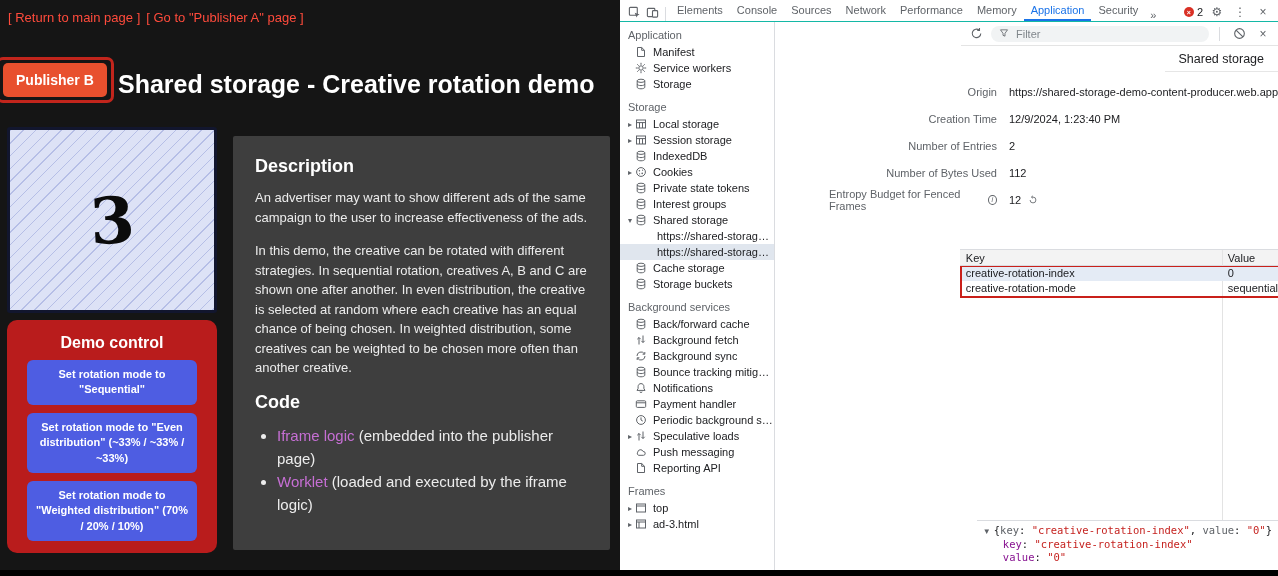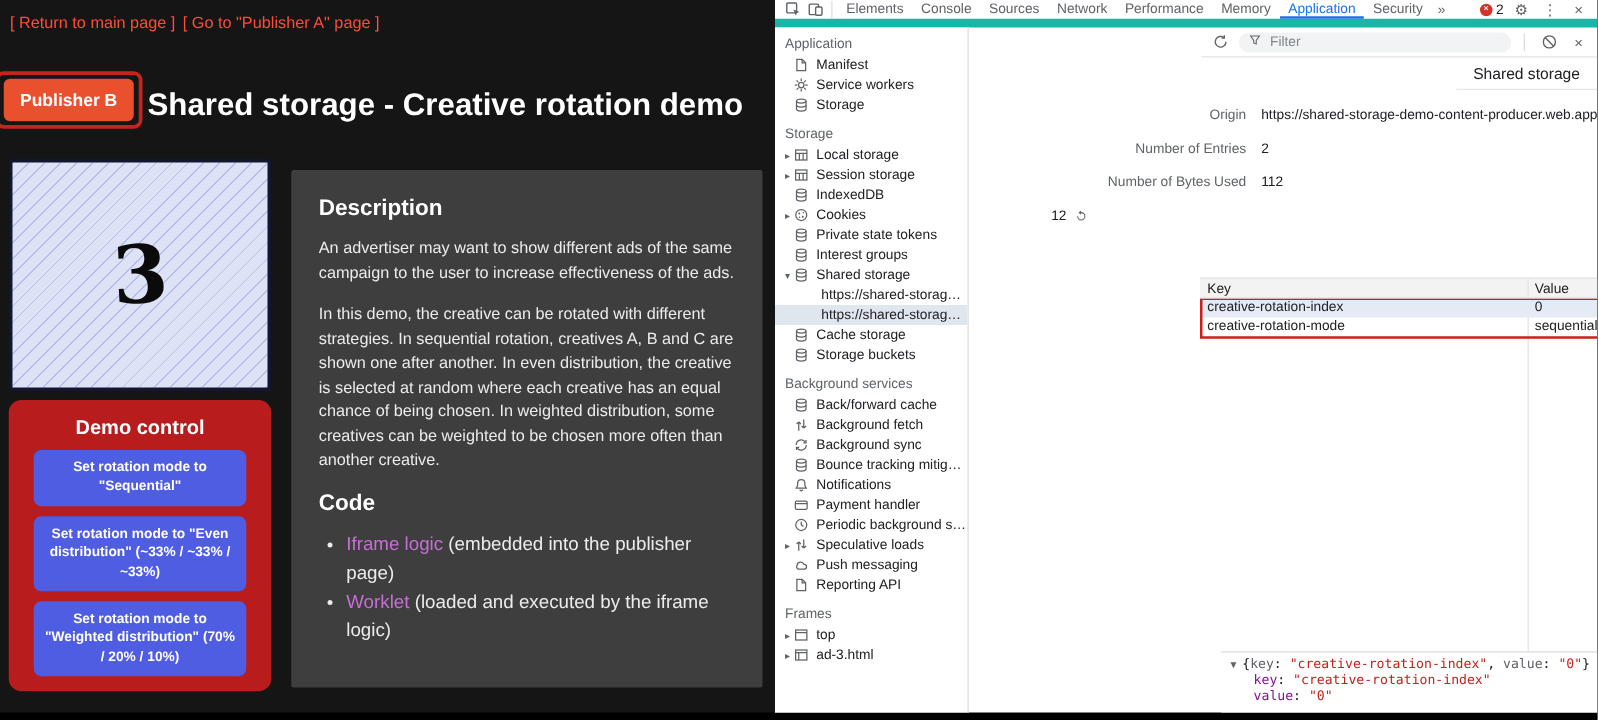--- a/index.html
+++ b/index.html
@@ -22,21 +22,21 @@
   .demo-title { font-size:16px; font-weight:bold; padding-top:14px; margin-bottom:8px; }
   .demo-btn { display:block; width:170px; margin:8px auto 0; background:#4e5de2; color:#fff; font-weight:bold; font-size:11px; line-height:1.4; border:none; border-radius:6px; padding:7px 6px; cursor:pointer; font-family:inherit; }
   .description-panel { position:absolute; left:233px; top:136px; width:377px; min-height:384px; background:#3e3e3e; border-radius:2px; padding:16px 22px; }
   .description-panel h2 { font-size:18px; margin:4px 0 11px; color:#fff; }
   .description-panel p { font-size:13px; line-height:1.5; color:#ececec; margin:0 0 14px; }
   .description-panel ul { margin:2px 0 17px; padding-left:22px; font-size:15px; line-height:1.55; color:#ececec; }
   .code-link { color:#c66fd4; cursor:pointer; }
 
   
   .devtools { position:absolute; left:620px; top:0; width:658px; height:570px; background:#fff; color:#202124; font-size:11px; }
-  .tabbar { display:flex; align-items:center; height:22px; border-bottom:7px solid #14b8a6; padding:0 4px 0 5px; }
+  .tabbar { display:flex; align-items:flex-end; height:22px; border-bottom:1px solid #14b8a6; padding:0 4px 0 5px; }
   .tb-icon { min-width:18px; height:18px; display:inline-flex; align-items:center; justify-content:center; color:#5f6368; cursor:pointer; font-size:12px; }
   .tb-icon svg { width:13px; height:13px; }
   .tb-sep { width:1px; height:14px; background:#dadce0; margin:0 4px; }
   .tabs { display:flex; height:100%; }
   .tab { padding:0 7px; display:flex; align-items:center; color:#5f6368; cursor:pointer; border-bottom:2px solid transparent; white-space:nowrap; }
   .tab.active { color:#1a73e8; border-bottom-color:#1a73e8; }
   .more-tabs { color:#5f6368; padding:0 5px; cursor:pointer; }
   .tabbar-right { margin-left:auto; display:flex; align-items:center; gap:5px; padding-right:2px; }
   .err-badge { display:flex; align-items:center; gap:3px; cursor:pointer; color:#202124; }
   .err-dot { width:10px; height:10px; border-radius:50%; background:#d93025; color:#fff; font-size:7px; font-weight:bold; display:flex; align-items:center; justify-content:center; }
@@ -470,32 +470,39 @@
         <div class="panel-heading">Shared storage</div>
 
         <div class="metadata" id="metadata">
             <div class="meta-row">
               <div class="meta-label">Origin</div>
               <div class="meta-value">
                 <span>https://shared-storage-demo-content-producer.web.app</span>
               </div>
             </div>
             <div class="meta-row">
+              <div class="meta-label">Creation Time</div>
+              <div class="meta-value">
+                <span>12/9/2024, 1:23:40 PM</span>
+              </div>
+            </div>
+            <div class="meta-row">
               <div class="meta-label">Number of Entries</div>
               <div class="meta-value">
                 <span>2</span>
               </div>
             </div>
             <div class="meta-row">
               <div class="meta-label">Number of Bytes Used</div>
               <div class="meta-value">
                 <span>112</span>
               </div>
             </div>
             <div class="meta-row">
+              <div class="meta-label">Entropy Budget for Fenced Frames<span class="info-icon">i</span></div>
               <div class="meta-value">
                 <span>12</span>
                 <span class="reset-icon">
                   <svg viewBox="0 0 12 12">
                     <path d="M2.5 6a3.5 3.5 0 103.5-3.5H4.2" fill="none" stroke="#5f6368"></path>
                     <path d="M5.8 1L4.2 2.5 5.8 4" fill="none" stroke="#5f6368"></path>
                   </svg>
                 </span>
               </div>
             </div>

